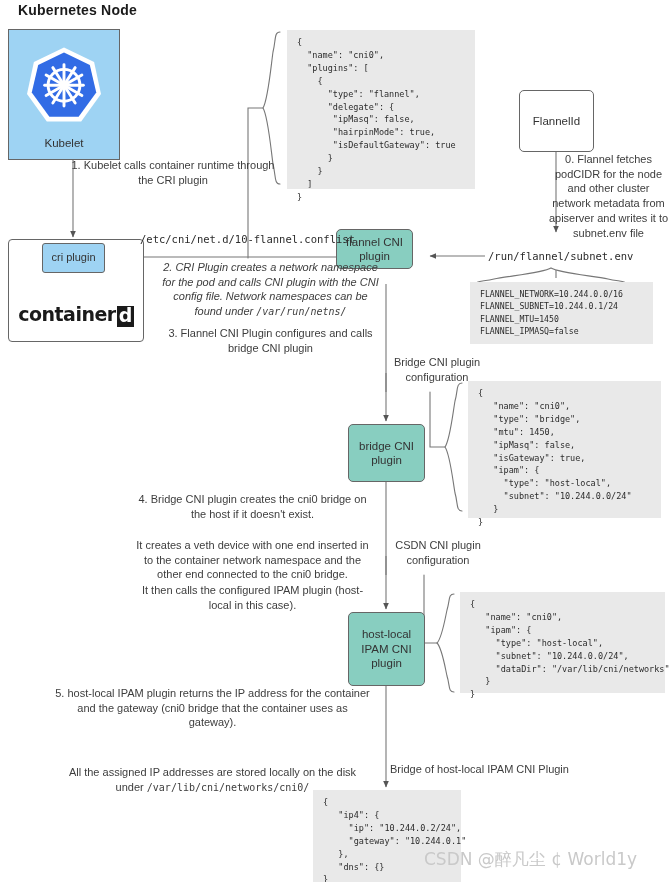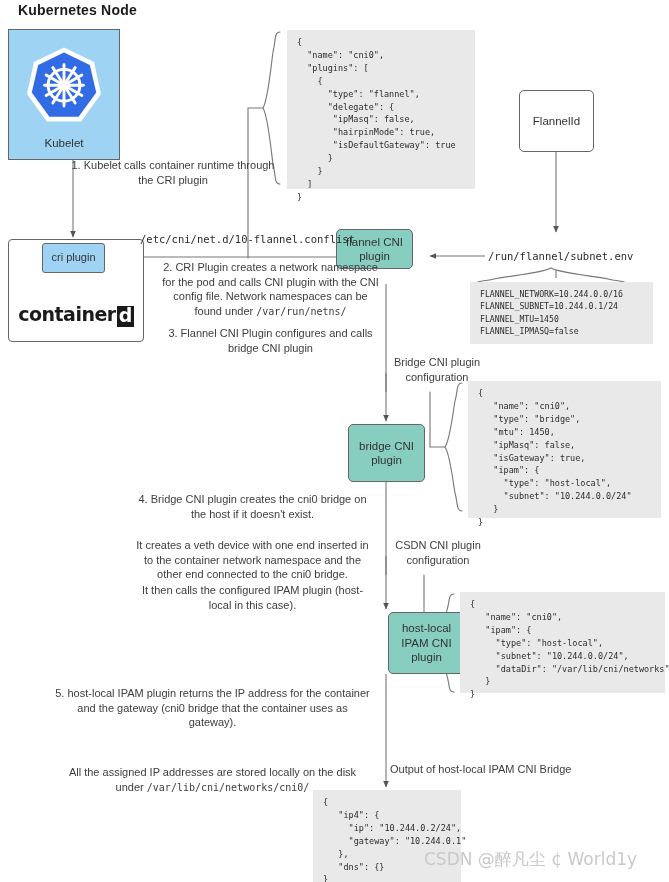--- a/index.html
+++ b/index.html
@@ -96,21 +96,21 @@
     background: #ffffff;
     border-radius: 5px;
   }
   .box-teal {
     background: #88CEC0;
     border-radius: 5px;
     flex-direction: column;
   }
   .box-flannelcni { left: 336px; top: 229px; width: 77px; height: 40px; }
   .box-bridgecni  { left: 348px; top: 424px; width: 77px; height: 58px; text-align: right; }
-  .box-hostlocal  { left: 348px; top: 612px; width: 77px; height: 62px; margin-left: 40px; }
+  .box-hostlocal  { left: 348px; top: 612px; width: 77px; height: 74px; }
 
   
   .code {
     background: #e9e9e9;
     color: #2b2b2b;
     font-family: "DejaVu Sans Mono", monospace;
     font-size: 8.5px;
     line-height: 1.52;
     white-space: pre;
     padding: 6px 10px;
@@ -132,21 +132,21 @@
   .mono {
     font-family: "DejaVu Sans Mono", monospace;
     font-size: 10.5px;
     color: #2b2b2b;
     white-space: nowrap;
   }
 
   .t-step1    { left: 68px;  top: 158px; width: 210px; }
   .t-step0    { left: 548px; top: 152px; width: 121px; }
   .t-conflist { left: 140px; top: 233px; }
-  .t-step2    { left: 158px; top: 260px; width: 225px; }
+  .t-step2    { left: 158px; top: 260px; width: 225px; font-style: italic; }
   .t-step3    { left: 158px; top: 326px; width: 225px; }
   .t-subnetenv{ left: 488px; top: 250px; }
   .t-bridgecfg{ left: 378px; top: 355px; width: 118px; }
   .t-step4a   { left: 135px; top: 492px; width: 235px; }
   .t-step4b   { left: 135px; top: 538px; width: 235px; }
   .t-step4c   { left: 135px; top: 583px; width: 235px; }
   .t-ipamcfg  { left: 380px; top: 538px; width: 116px; }
   .t-step5a   { left: 55px;  top: 686px; width: 315px; }
   .t-step5b   { left: 55px;  top: 725px; width: 315px; }
   .t-step5c   { left: 55px;  top: 765px; width: 315px; }
@@ -315,28 +315,29 @@
 }</div>
   <div class="abs code code-output">{
    "ip4": {
      "ip": "10.244.0.2/24",
      "gateway": "10.244.0.1"
    },
    "dns": {}
 }</div>
 
   <div class="abs label t-step1">1. Kubelet calls container runtime through the CRI plugin</div>
+  <div class="abs label t-step0">0. Flannel fetches podCIDR for the node and other cluster network metadata from apiserver and writes it to subnet.env file</div>
   <div class="abs mono t-conflist">/etc/cni/net.d/10-flannel.conflist</div>
   <div class="abs label t-step2">2. CRI Plugin creates a network namespace for the pod and calls CNI plugin with the CNI config file. Network namespaces can be found under <span class="t-mono-inline">/var/run/netns/</span></div>
   <div class="abs label t-step3">3. Flannel CNI Plugin configures and calls bridge CNI plugin</div>
   <div class="abs mono t-subnetenv">/run/flannel/subnet.env</div>
   <div class="abs label t-bridgecfg">Bridge CNI plugin configuration</div>
   <div class="abs label t-step4a">4. Bridge CNI plugin creates the cni0 bridge on the host  if it doesn't exist.</div>
   <div class="abs label t-step4b">It creates a veth device with one end inserted in to the container network namespace and the other end connected to the cni0 bridge.</div>
   <div class="abs label t-step4c">It then calls the configured IPAM plugin (host-local in this case).</div>
   <div class="abs label t-ipamcfg">CSDN CNI plugin configuration</div>
   <div class="abs label t-step5a">5. host-local IPAM plugin returns the IP address for the container and the gateway (cni0 bridge that the container uses as gateway).</div>
   <div class="abs label t-step5c">All the assigned IP addresses are stored locally on the disk under <span class="t-mono-inline">/var/lib/cni/networks/cni0/</span></div>
-  <div class="abs label t-output">Output of host-local IPAM CNI Bridge</div>
+  <div class="abs label t-output">Bridge of host-local IPAM CNI Plugin</div>
 
   <div class="abs watermark">CSDN @醉凡尘 ¢ World1y</div>
 
 </div>
 
 </body></html>

